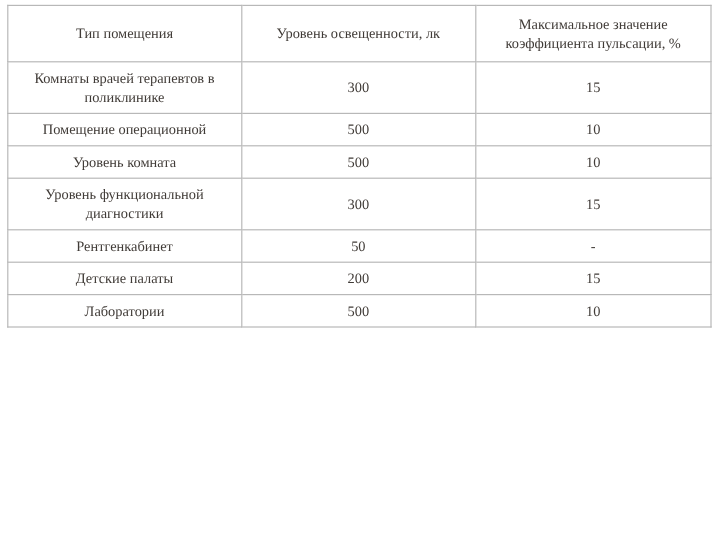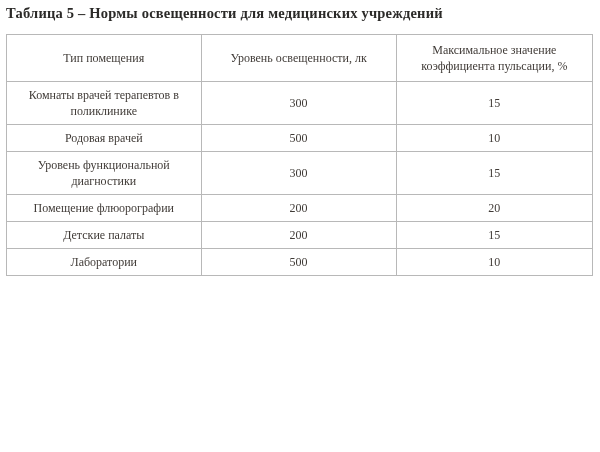--- a/index.html
+++ b/index.html
@@ -45,21 +45,20 @@
     padding:5px 14px;
   }
   table.norms th{
     padding:7px 14px;
   }
 </style>
 </head>
 <body>
 
 <div class="page">
-  <div class="doc-title">Таблица 5 – Нормы освещенности для медицинских учреждений</div>
 
   <table class="norms">
     <colgroup>
       <col class="c1">
         <col class="c2">
         <col class="c3">
     </colgroup>
     <thead>
       <tr>
         <th>Тип помещения</th>
@@ -67,33 +66,38 @@
         <th>Максимальное значение коэффициента пульсации, %</th>
       </tr>
     </thead>
     <tbody>
         <tr>
           <td>Комнаты врачей терапевтов в поликлинике</td>
           <td>300</td>
           <td>15</td>
         </tr>
         <tr>
-          <td>Родовая врачей</td>
+          <td>Помещение операционной</td>
+          <td>500</td>
+          <td>10</td>
+        </tr>
+        <tr>
+          <td>Уровень комната</td>
           <td>500</td>
           <td>10</td>
         </tr>
         <tr>
           <td>Уровень функциональной диагностики</td>
           <td>300</td>
           <td>15</td>
         </tr>
         <tr>
-          <td>Помещение флюорографии</td>
-          <td>200</td>
-          <td>20</td>
+          <td>Рентгенкабинет</td>
+          <td>50</td>
+          <td>-</td>
         </tr>
         <tr>
           <td>Детские палаты</td>
           <td>200</td>
           <td>15</td>
         </tr>
         <tr>
           <td>Лаборатории</td>
           <td>500</td>
           <td>10</td>

